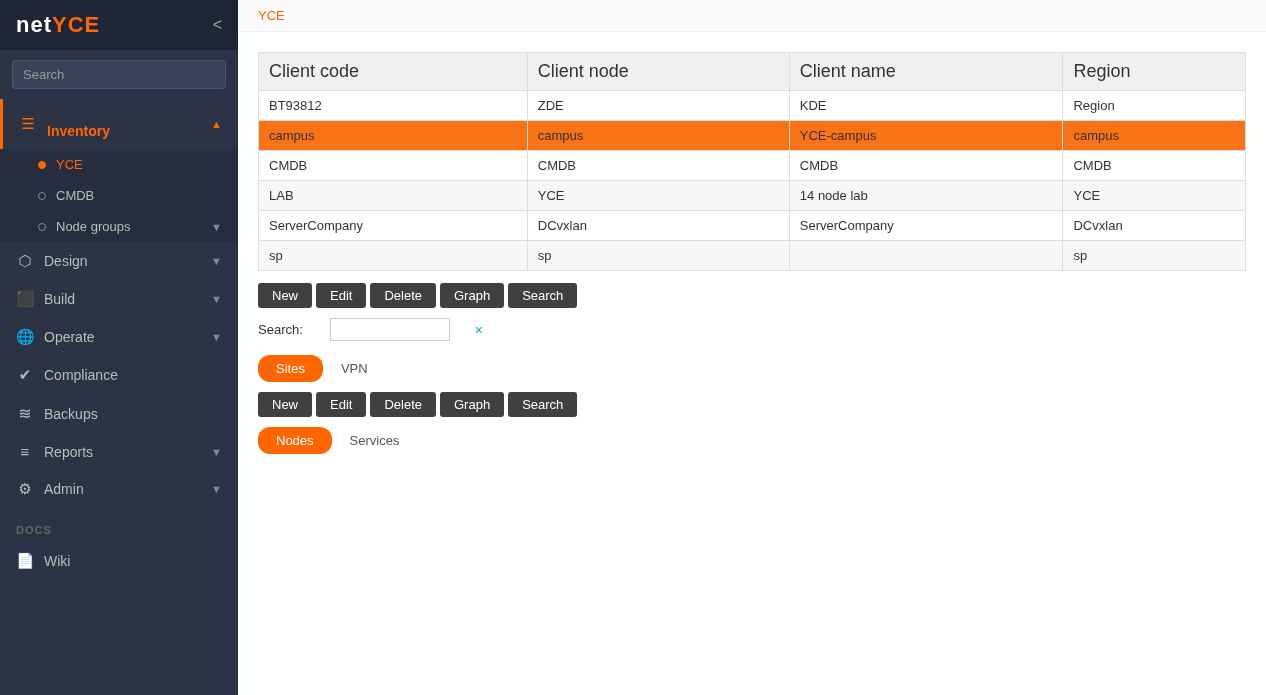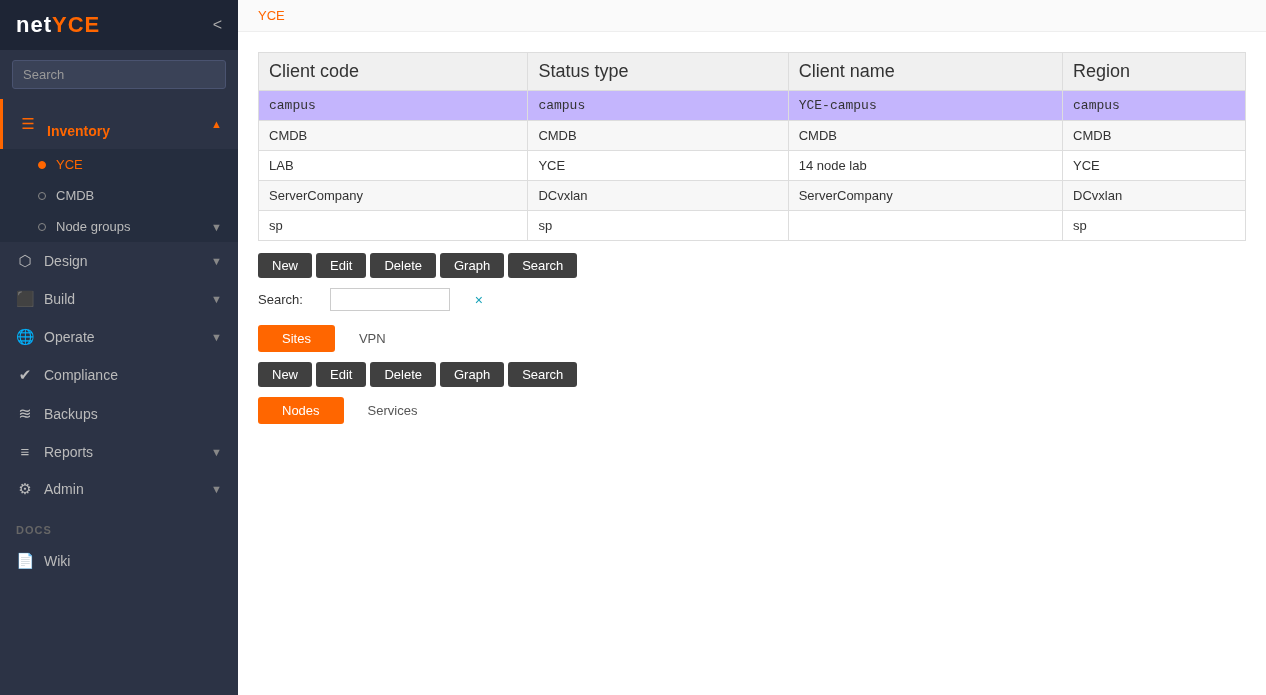--- a/index.html
+++ b/index.html
@@ -141,21 +141,21 @@
       color: #333;
       font-size: 18px;
     }
     .data-table td {
       border: 1px solid #ddd;
       padding: 7px 10px;
       font-size: 13px;
       color: #333;
     }
     .data-table tr:nth-child(even) td { background: #f7f7f7; }
-    .data-table tr.highlighted td { background: #c4b5fd; font-family: Liberation Mono, monospace; }
+    .data-table tr.highlighted td { background: #f97316; }
 
     
     .btn-row {
       display: flex;
       gap: 4px;
       margin-bottom: 10px;
     }
     .btn {
       padding: 5px 14px;
       border: none;
@@ -193,27 +193,27 @@
     }
 
     
     .tab-bar {
       display: flex;
       gap: 0;
       margin-bottom: 10px;
       align-items: center;
     }
     .tab-btn {
-      padding: 6px 24px;
+      padding: 6px 18px;
       border: none;
       cursor: pointer;
       font-size: 13px;
       background: transparent;
       color: #555;
-      border-radius: 3px;
+      border-radius: 12px;
     }
     .tab-btn.active {
       background: #f60;
       color: #fff;
     }
   </style>
 </head>
 <body>
 
 <div class="sidebar">
@@ -299,26 +299,32 @@
   <div class="breadcrumb-bar">
     <span class="breadcrumb-text">YCE</span>
   </div>
 
   <div class="content-area">
 
     <table class="data-table">
       <thead>
         <tr>
           <th>Client code</th>
-          <th>Status type</th>
+          <th>Client node</th>
           <th>Client name</th>
           <th>Region</th>
         </tr>
       </thead>
       <tbody id="clients-tbody">
+      <tr>
+            <td>BT93812</td>
+            <td>ZDE</td>
+            <td>KDE</td>
+            <td>Region</td>
+          </tr>
           <tr class="highlighted">
             <td>campus</td>
             <td>campus</td>
             <td>YCE-campus</td>
             <td>campus</td>
           </tr>
           <tr>
             <td>CMDB</td>
             <td>CMDB</td>
             <td>CMDB</td>

